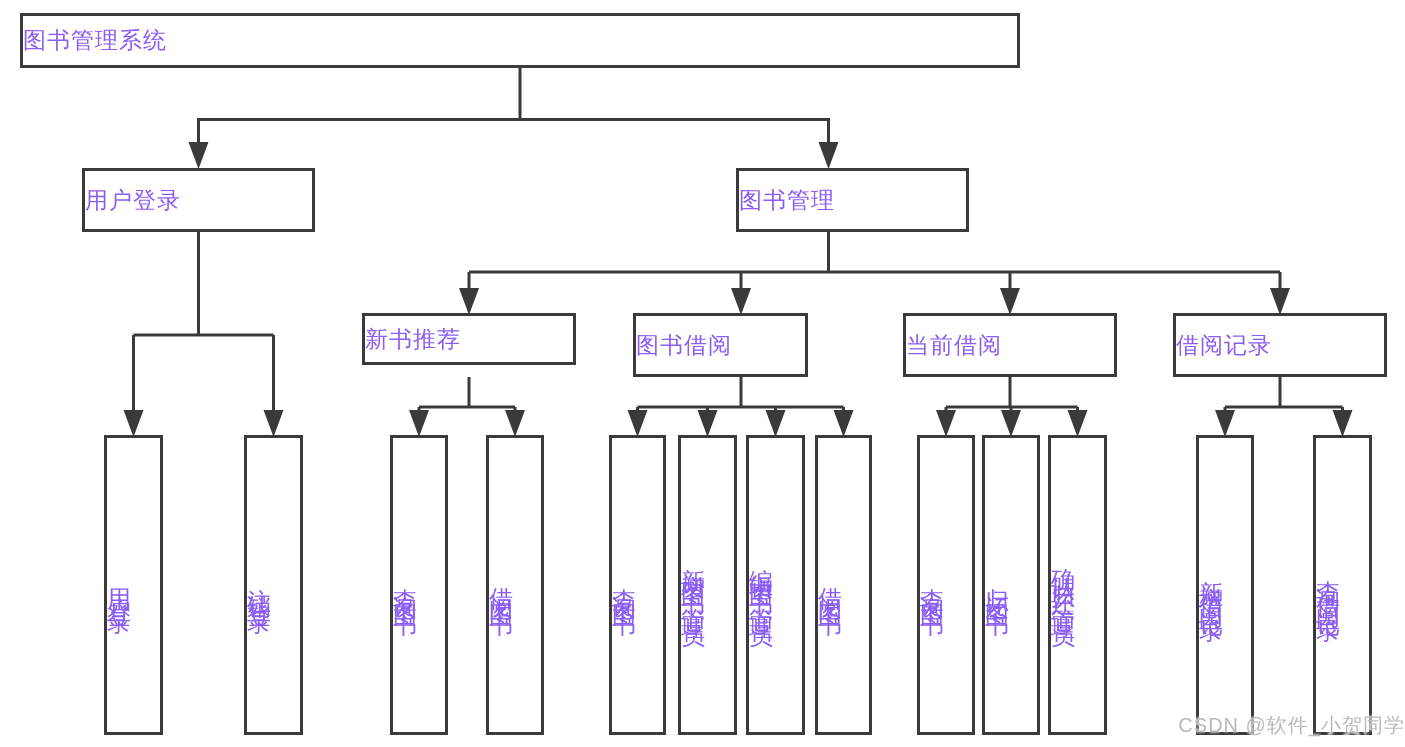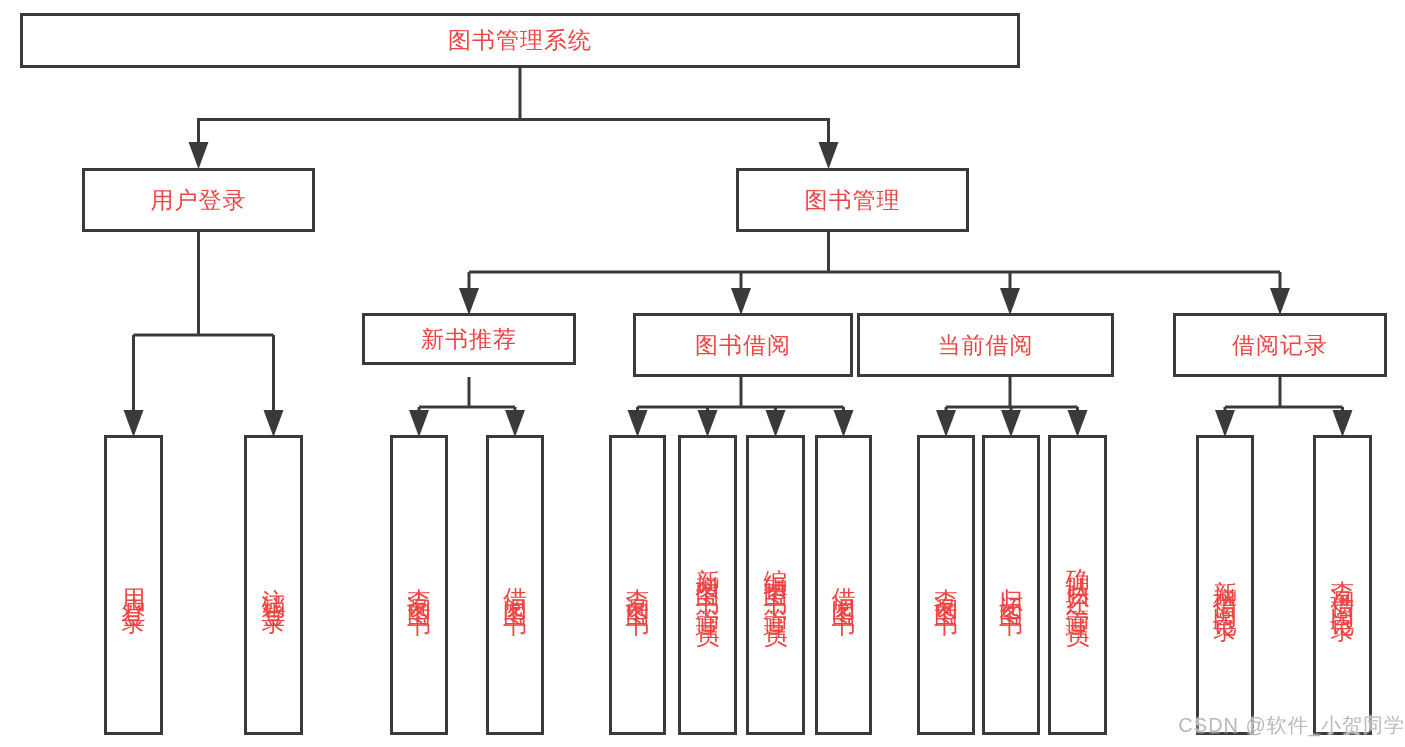--- a/index.html
+++ b/index.html
@@ -5,22 +5,22 @@
   html,body{margin:0;padding:0;}
   body{
     width:1405px;height:747px;position:relative;background:#ffffff;
     font-family:"Liberation Sans", sans-serif;overflow:hidden;
   }
   #canvas{position:absolute;inset:0;width:1405px;height:747px;}
   svg.wires{position:absolute;left:0;top:0;z-index:1;}
   .node{
     position:absolute;z-index:2;background:#ffffff;
     border:3px solid #3a3a3a;box-sizing:border-box;
-    display:flex;align-items:center;justify-content:center;
-    color:#ef4444;
+    display:flex;align-items:center;justify-content:flex-start;
+    color:#8b5cf6;
   }
   .node.h .lbl{font-size:23px;letter-spacing:1px;white-space:nowrap;}
   .node.v .lbl{
     writing-mode:vertical-lr;text-orientation:mixed;
     font-size:24px;letter-spacing:8px;line-height:1;white-space:nowrap;
   }
   .watermark{
     position:absolute;z-index:3;right:0;top:712px;
     font-size:20px;color:#b9b9b9;letter-spacing:1px;
     text-shadow:0 0 3px #fff,0 0 3px #fff;
@@ -78,24 +78,24 @@
   <div class="node h" style="left:82px;top:168px;width:233px;height:64px">
     <span class="lbl">用户登录</span>
   </div>
   <div class="node h" style="left:736px;top:168px;width:233px;height:64px">
     <span class="lbl">图书管理</span>
   </div>
 
   <div class="node h" style="left:362px;top:313px;width:214px;height:52px">
     <span class="lbl">新书推荐</span>
   </div>
-  <div class="node h" style="left:633px;top:313px;width:220px;height:64px">
+  <div class="node h" style="left:633px;top:313px;width:175px;height:64px">
     <span class="lbl">图书借阅</span>
   </div>
-  <div class="node h" style="left:857px;top:313px;width:257px;height:64px">
+  <div class="node h" style="left:903px;top:313px;width:214px;height:64px">
     <span class="lbl">当前借阅</span>
   </div>
   <div class="node h" style="left:1173px;top:313px;width:214px;height:64px">
     <span class="lbl">借阅记录</span>
   </div>
 
   <div class="node v" style="left:104px;top:435px;width:59px;height:300px">
     <span class="lbl">用户登录</span>
   </div>
   <div class="node v" style="left:244px;top:435px;width:59px;height:300px">

